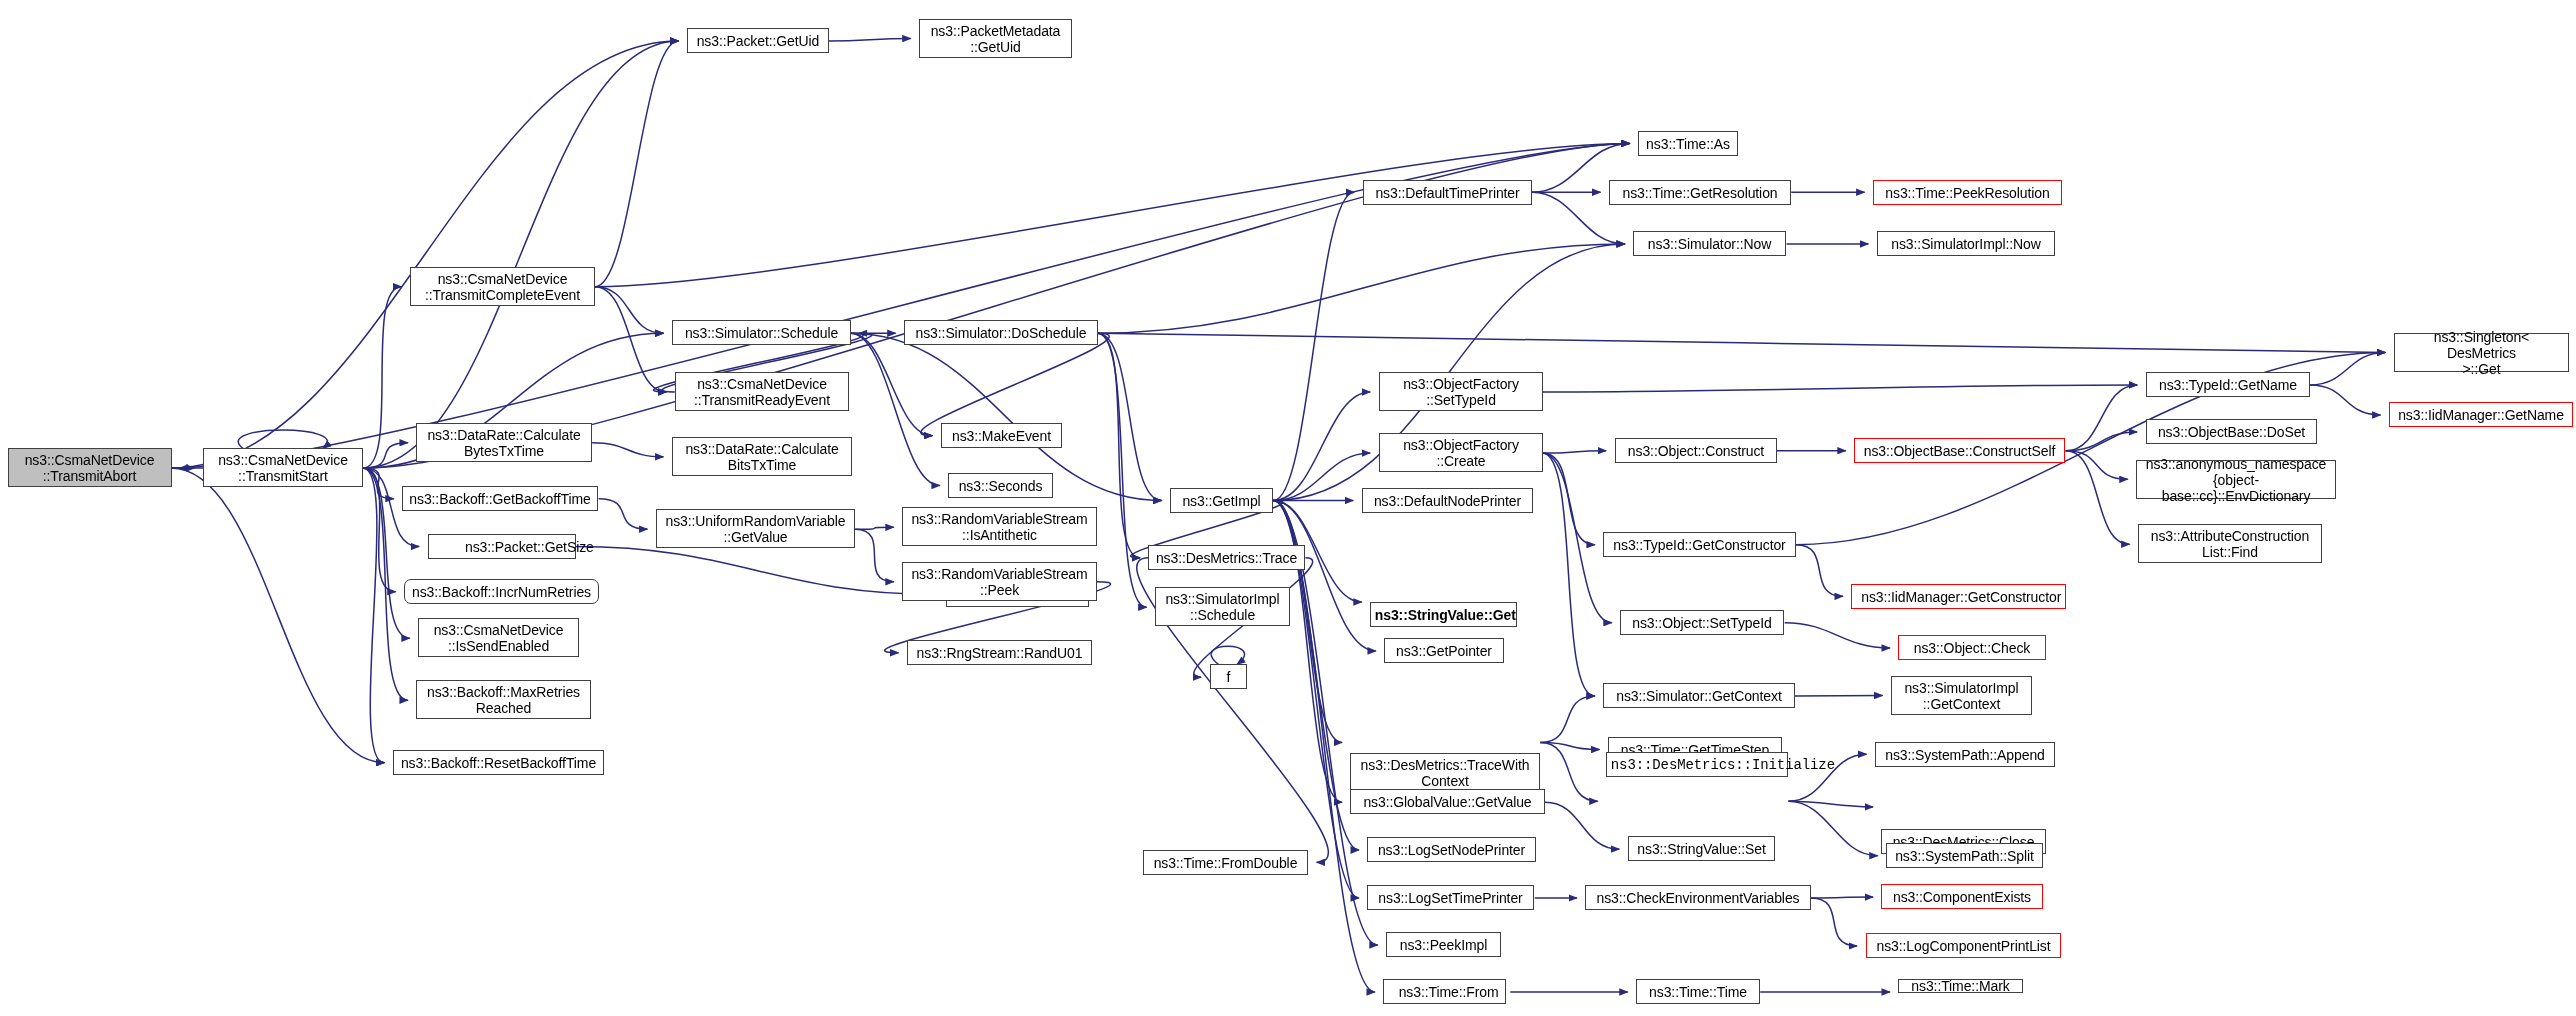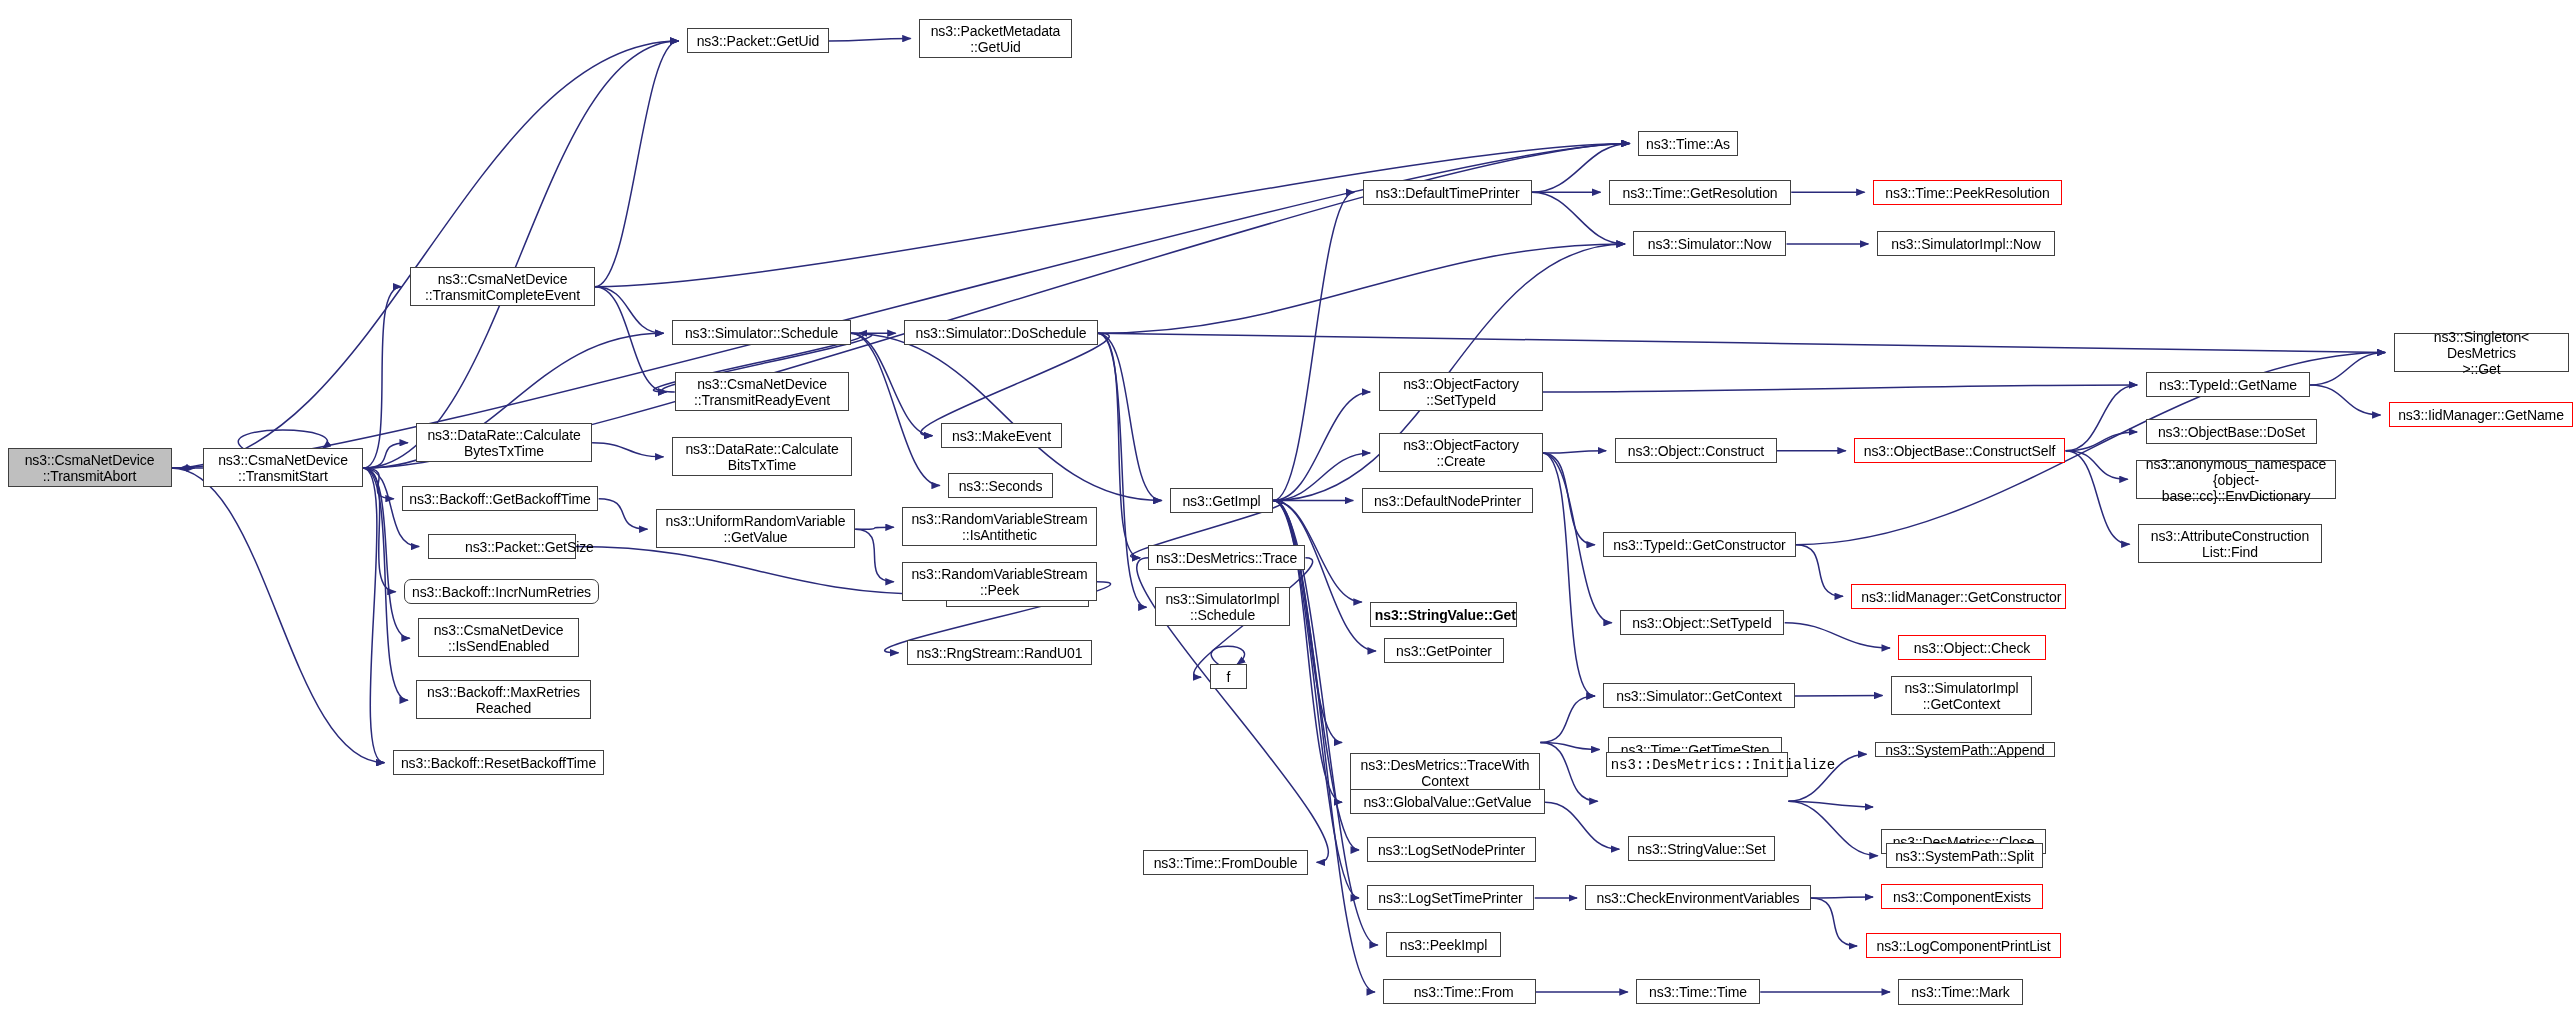--- a/index.html
+++ b/index.html
@@ -218,31 +218,31 @@
     <div class="node" style="left: 907px; top: 640px; width: 185px; height: 25px;"><span>ns3::RngStream::RandU01</span></div>
     <div class="node" style="left: 416px; top: 680px; width: 175px; height: 39px;"><span>ns3::Backoff::MaxRetries
 Reached</span></div>
     <div class="node" style="left: 1210px; top: 664px; width: 37px; height: 25px;"><span>f</span></div>
     <div class="node" style="left: 1603px; top: 683px; width: 192px; height: 25px;"><span>ns3::Simulator::GetContext</span></div>
     <div class="node" style="left: 1891px; top: 676px; width: 141px; height: 39px;"><span>ns3::SimulatorImpl
 ::GetContext</span></div>
     <div class="node" style="left: 1350px; top: 753px; width: 190px; height: 39px;"><span>ns3::DesMetrics::TraceWith
 Context</span></div>
     <div class="node" style="left: 1608px; top: 737px; width: 174px; height: 25px;"><span>ns3::Time::GetTimeStep</span></div>
-    <div class="node" style="left: 1875px; top: 742px; width: 180px; height: 15px;"><span>ns3::SystemPath::Append</span></div>
+    <div class="node" style="left: 1875px; top: 742px; width: 180px; height: 25px;"><span>ns3::SystemPath::Append</span></div>
     <div class="node" style="left: 393px; top: 750px; width: 211px; height: 25px;"><span>ns3::Backoff::ResetBackoffTime</span></div>
     <div class="node" style="left: 1606px; top: 752px; width: 182px; height: 25px; font-family: Liberation Mono, monospace;"><span>ns3::DesMetrics::Initialize</span></div>
     <div class="node" style="left: 1350px; top: 789px; width: 195px; height: 25px;"><span>ns3::GlobalValue::GetValue</span></div>
     <div class="node" style="left: 1881px; top: 829px; width: 165px; height: 25px;"><span>ns3::DesMetrics::Close</span></div>
     <div class="node" style="left: 1628px; top: 836px; width: 147px; height: 25px;"><span>ns3::StringValue::Set</span></div>
     <div class="node" style="left: 1367px; top: 837px; width: 169px; height: 25px;"><span>ns3::LogSetNodePrinter</span></div>
     <div class="node" style="left: 1886px; top: 843px; width: 157px; height: 25px;"><span>ns3::SystemPath::Split</span></div>
     <div class="node" style="left: 1143px; top: 850px; width: 165px; height: 25px;"><span>ns3::Time::FromDouble</span></div>
     <div class="node" style="left: 1367px; top: 885px; width: 167px; height: 25px;"><span>ns3::LogSetTimePrinter</span></div>
     <div class="node" style="left: 1585px; top: 885px; width: 226px; height: 25px;"><span>ns3::CheckEnvironmentVariables</span></div>
     <div class="node undoc" style="left: 1881px; top: 884px; width: 162px; height: 25px;"><span>ns3::ComponentExists</span></div>
     <div class="node" style="left: 1386px; top: 932px; width: 115px; height: 25px;"><span>ns3::PeekImpl</span></div>
     <div class="node undoc" style="left: 1866px; top: 933px; width: 195px; height: 25px;"><span>ns3::LogComponentPrintList</span></div>
-    <div class="node" style="left: 1383px; top: 979px; width: 153px; height: 25px; padding-left: 12px;"><span>ns3::Time::From</span></div>
+    <div class="node" style="left: 1383px; top: 979px; width: 123px; height: 25px; padding-left: 12px;"><span>ns3::Time::From</span></div>
     <div class="node" style="left: 1636px; top: 979px; width: 124px; height: 25px;"><span>ns3::Time::Time</span></div>
-    <div class="node" style="left: 1898px; top: 979px; width: 125px; height: 26px; justify-content: center;"><span>ns3::Time::Mark</span></div>
+    <div class="node" style="left: 1898px; top: 979px; width: 125px; height: 14px; justify-content: center;"><span>ns3::Time::Mark</span></div>
   </div>
 
 
 </body></html>

